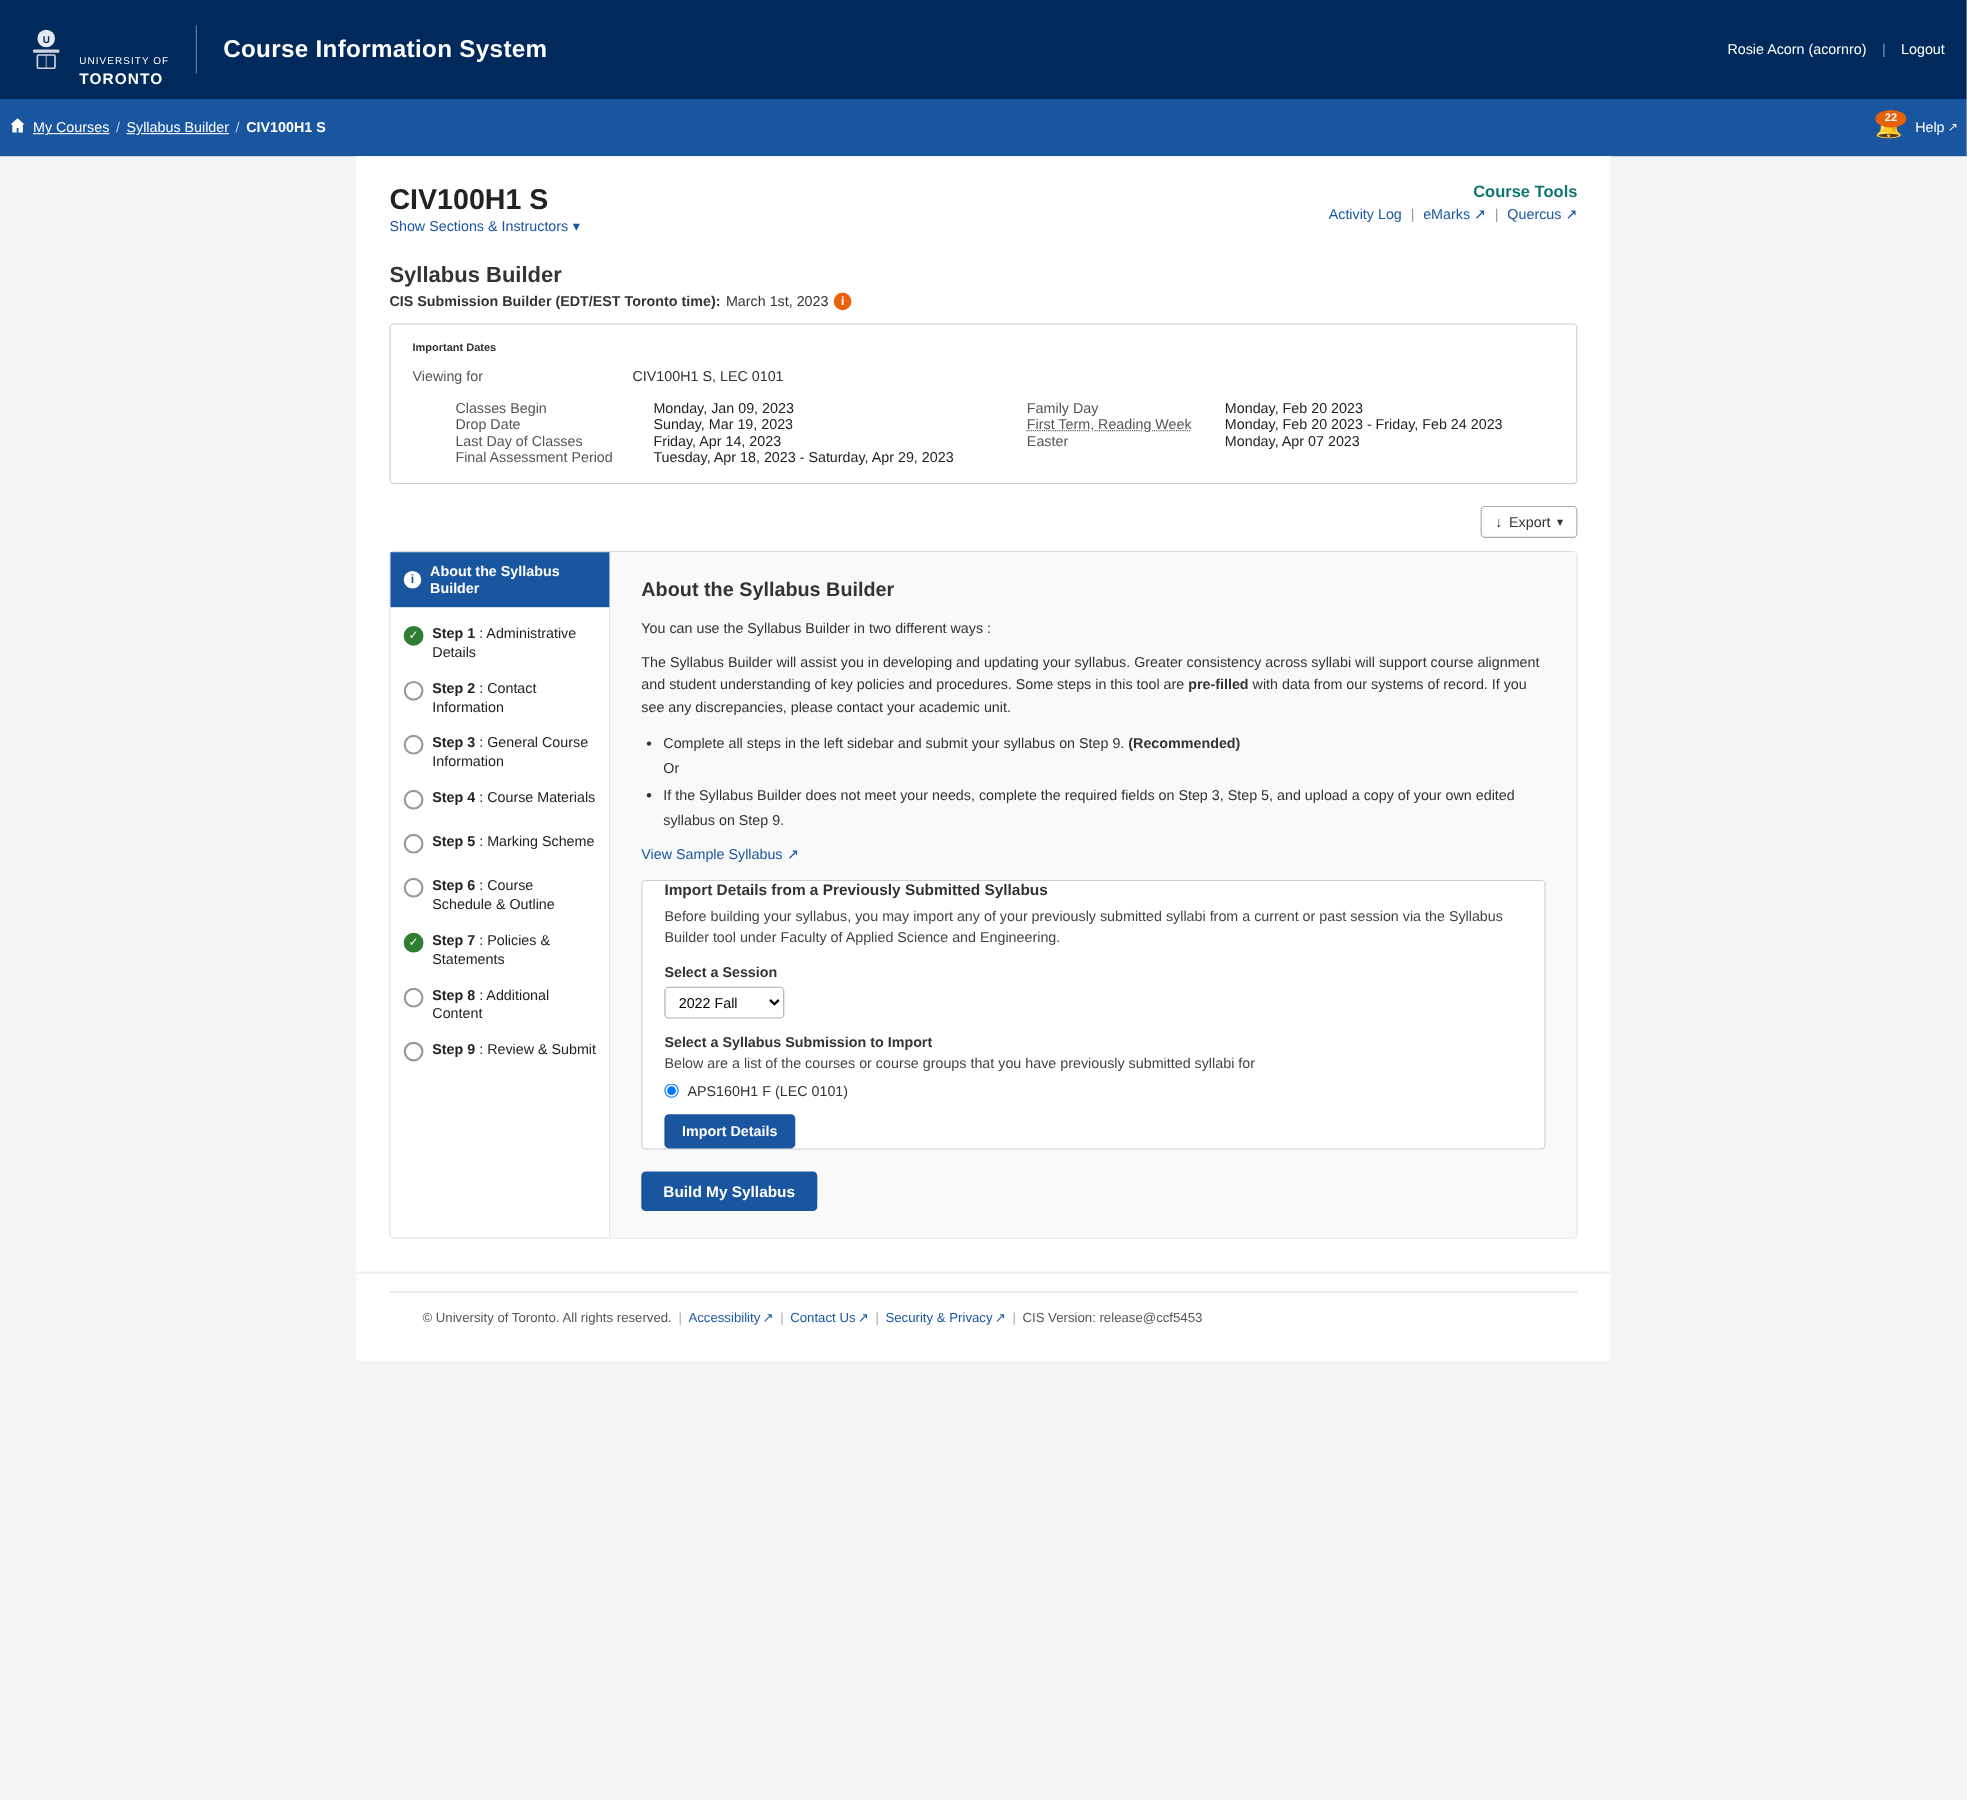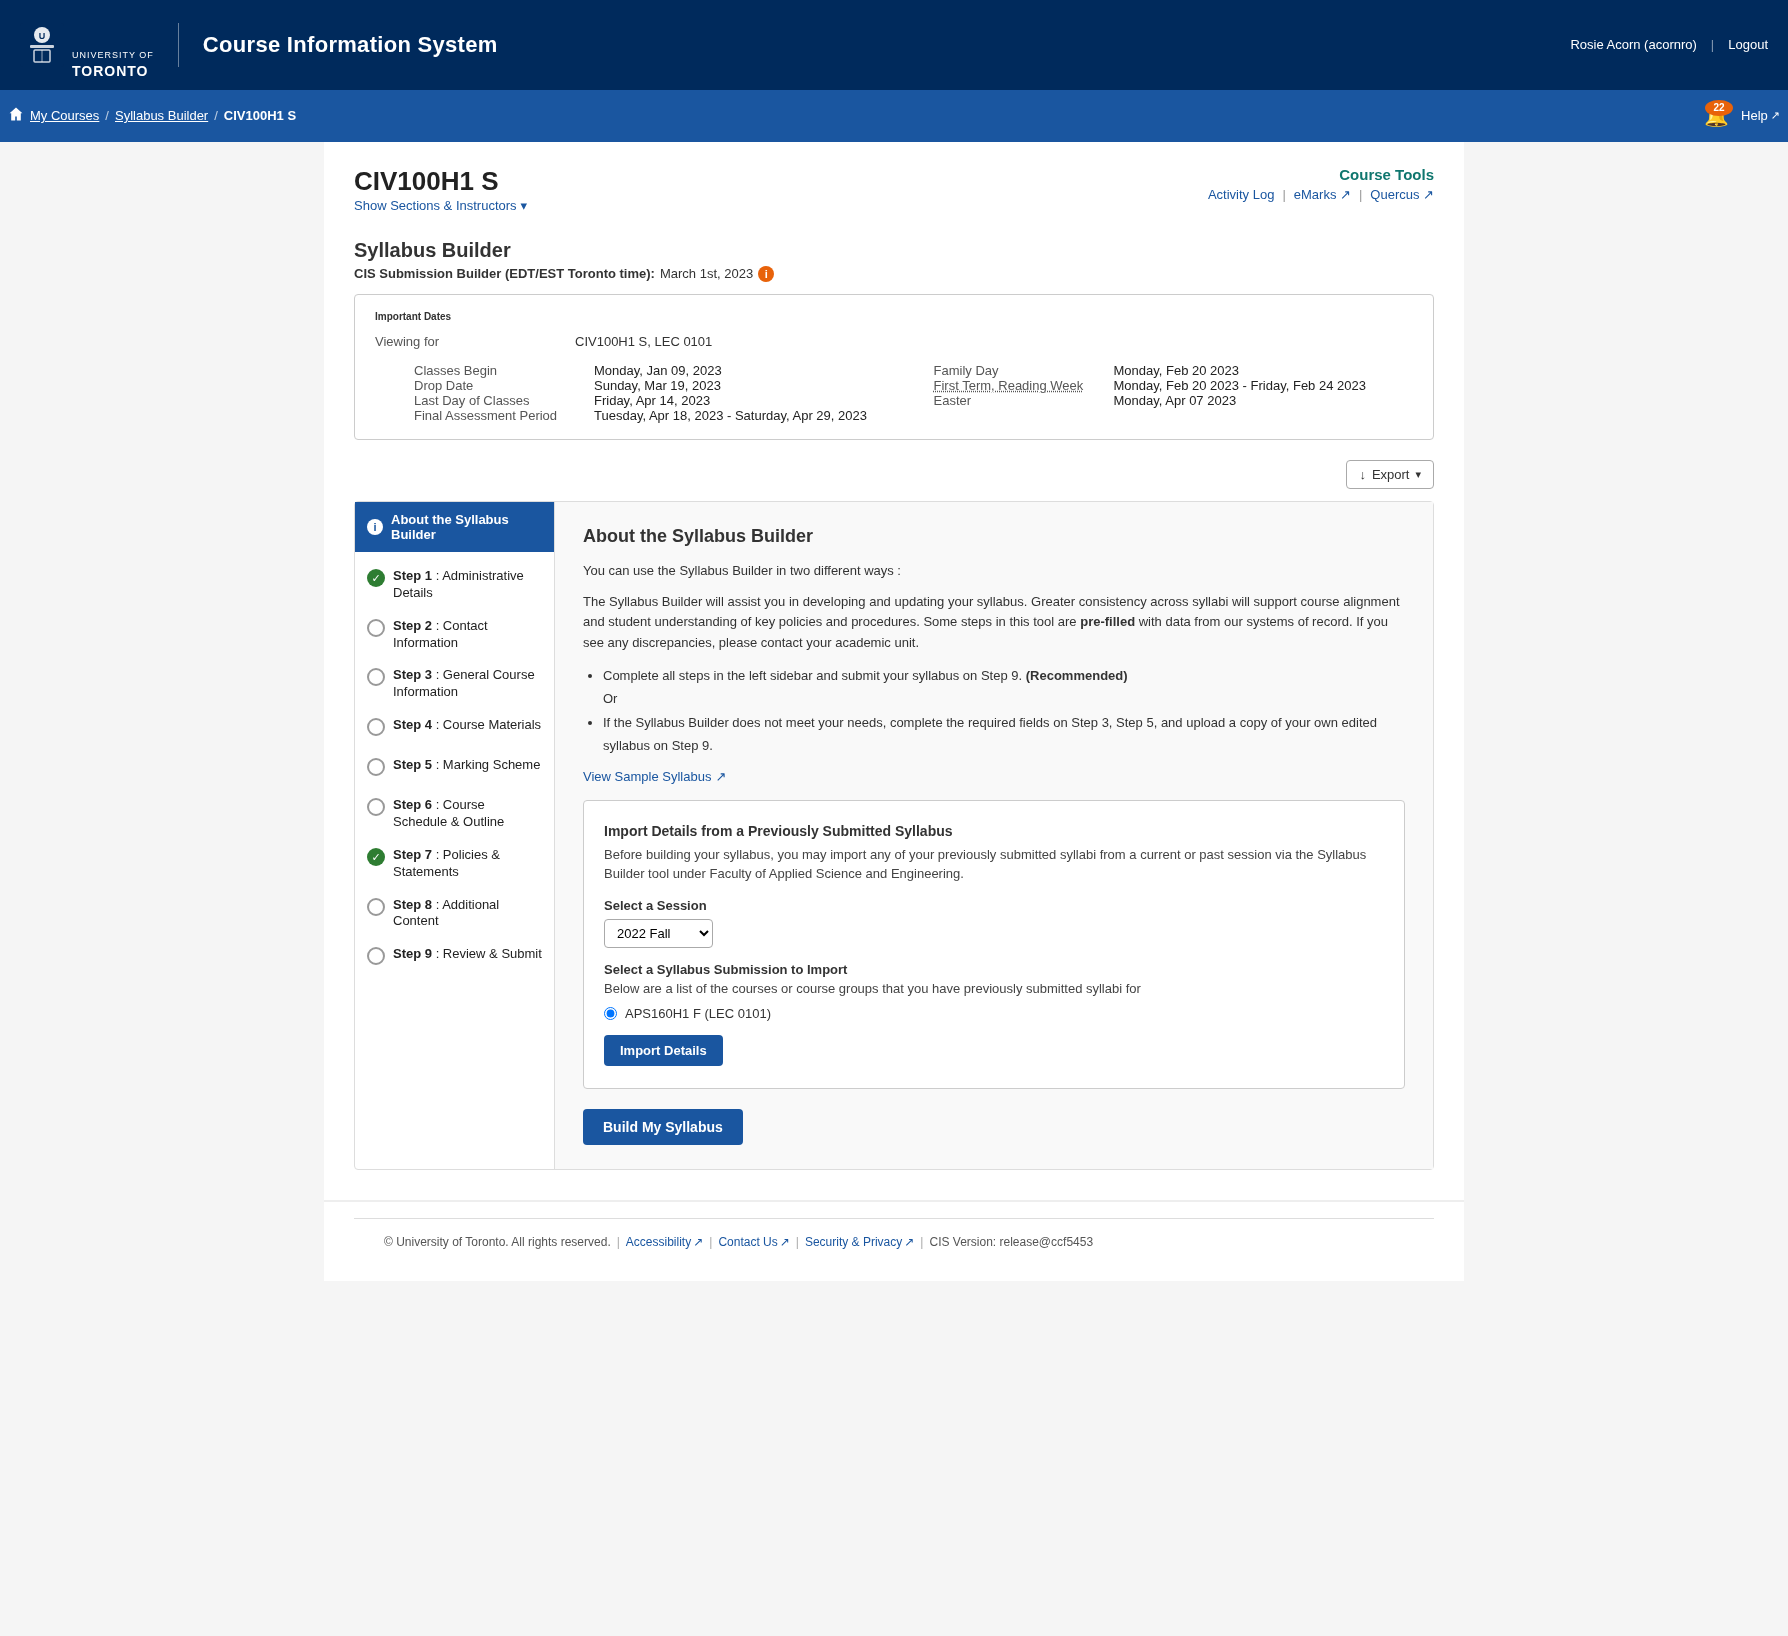--- a/index.html
+++ b/index.html
@@ -363,21 +363,21 @@
       align-items: center;
       gap: 4px;
       margin-bottom: 16px;
     }
 
     
     .import-box {
       border: 1px solid #ccc;
       border-radius: 4px;
       background: white;
-      padding: 22px 20px;
+      padding: 0 20px;
       margin-bottom: 20px;
     }
     .import-title {
       font-weight: bold;
       font-size: 14px;
       margin-bottom: 6px;
     }
     .import-desc {
       font-size: 13px;
       color: #444;

